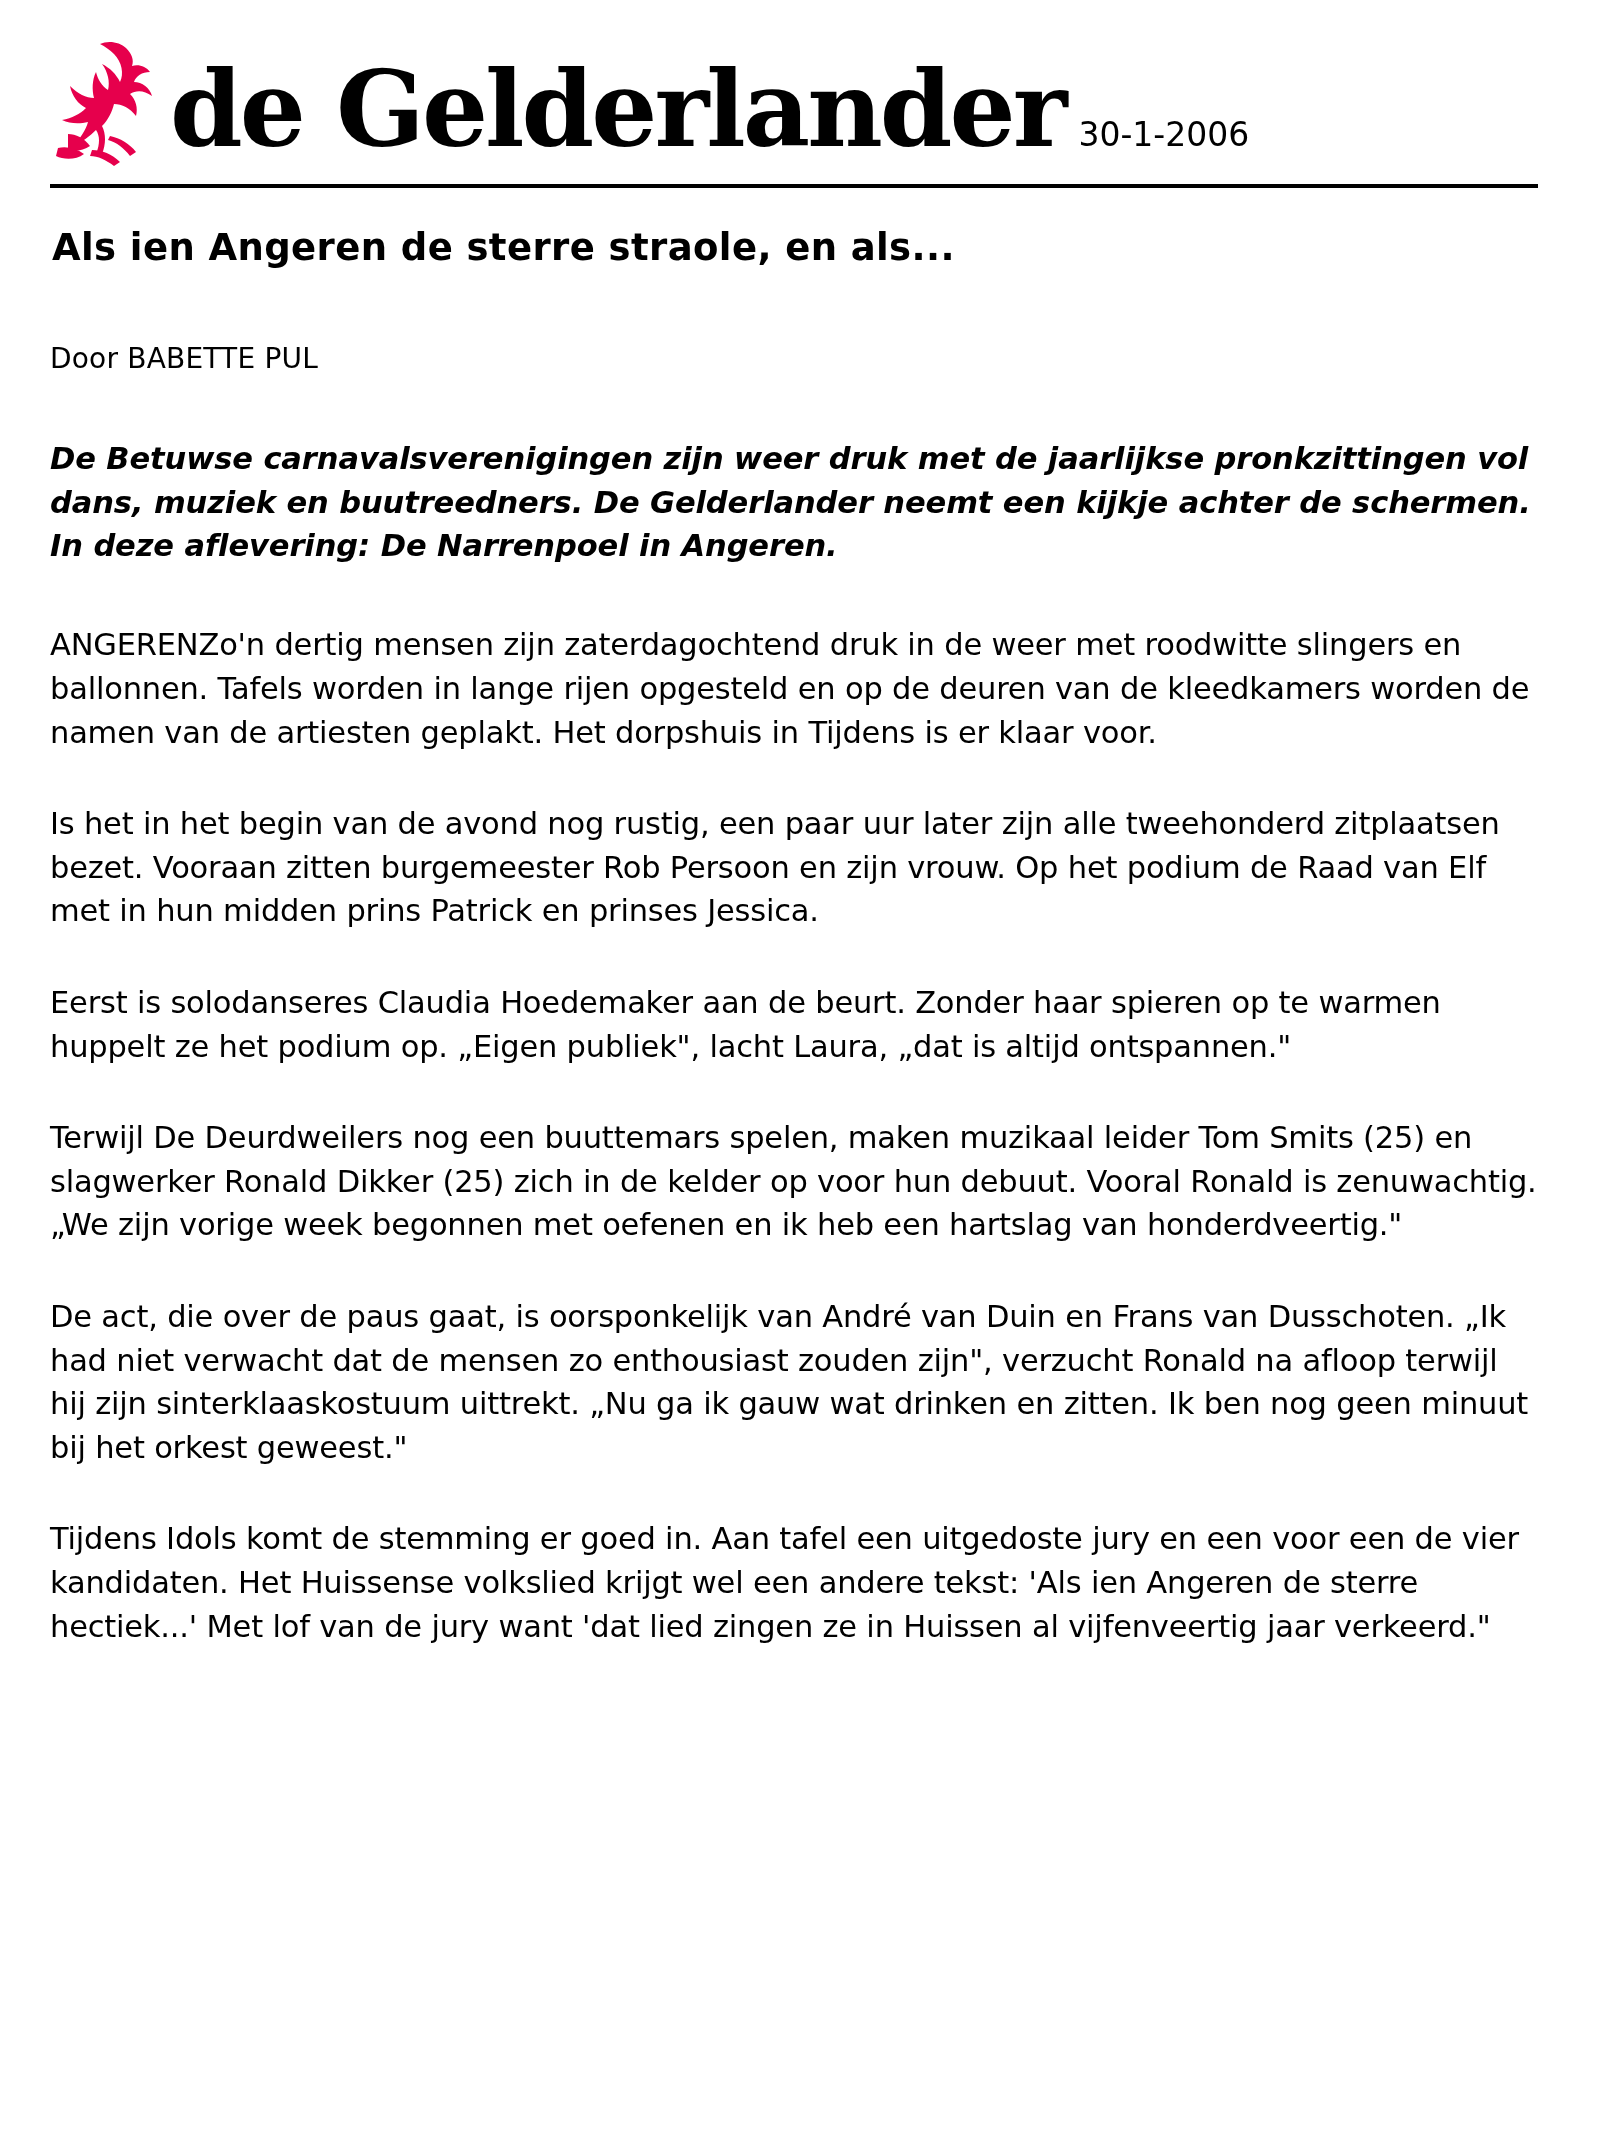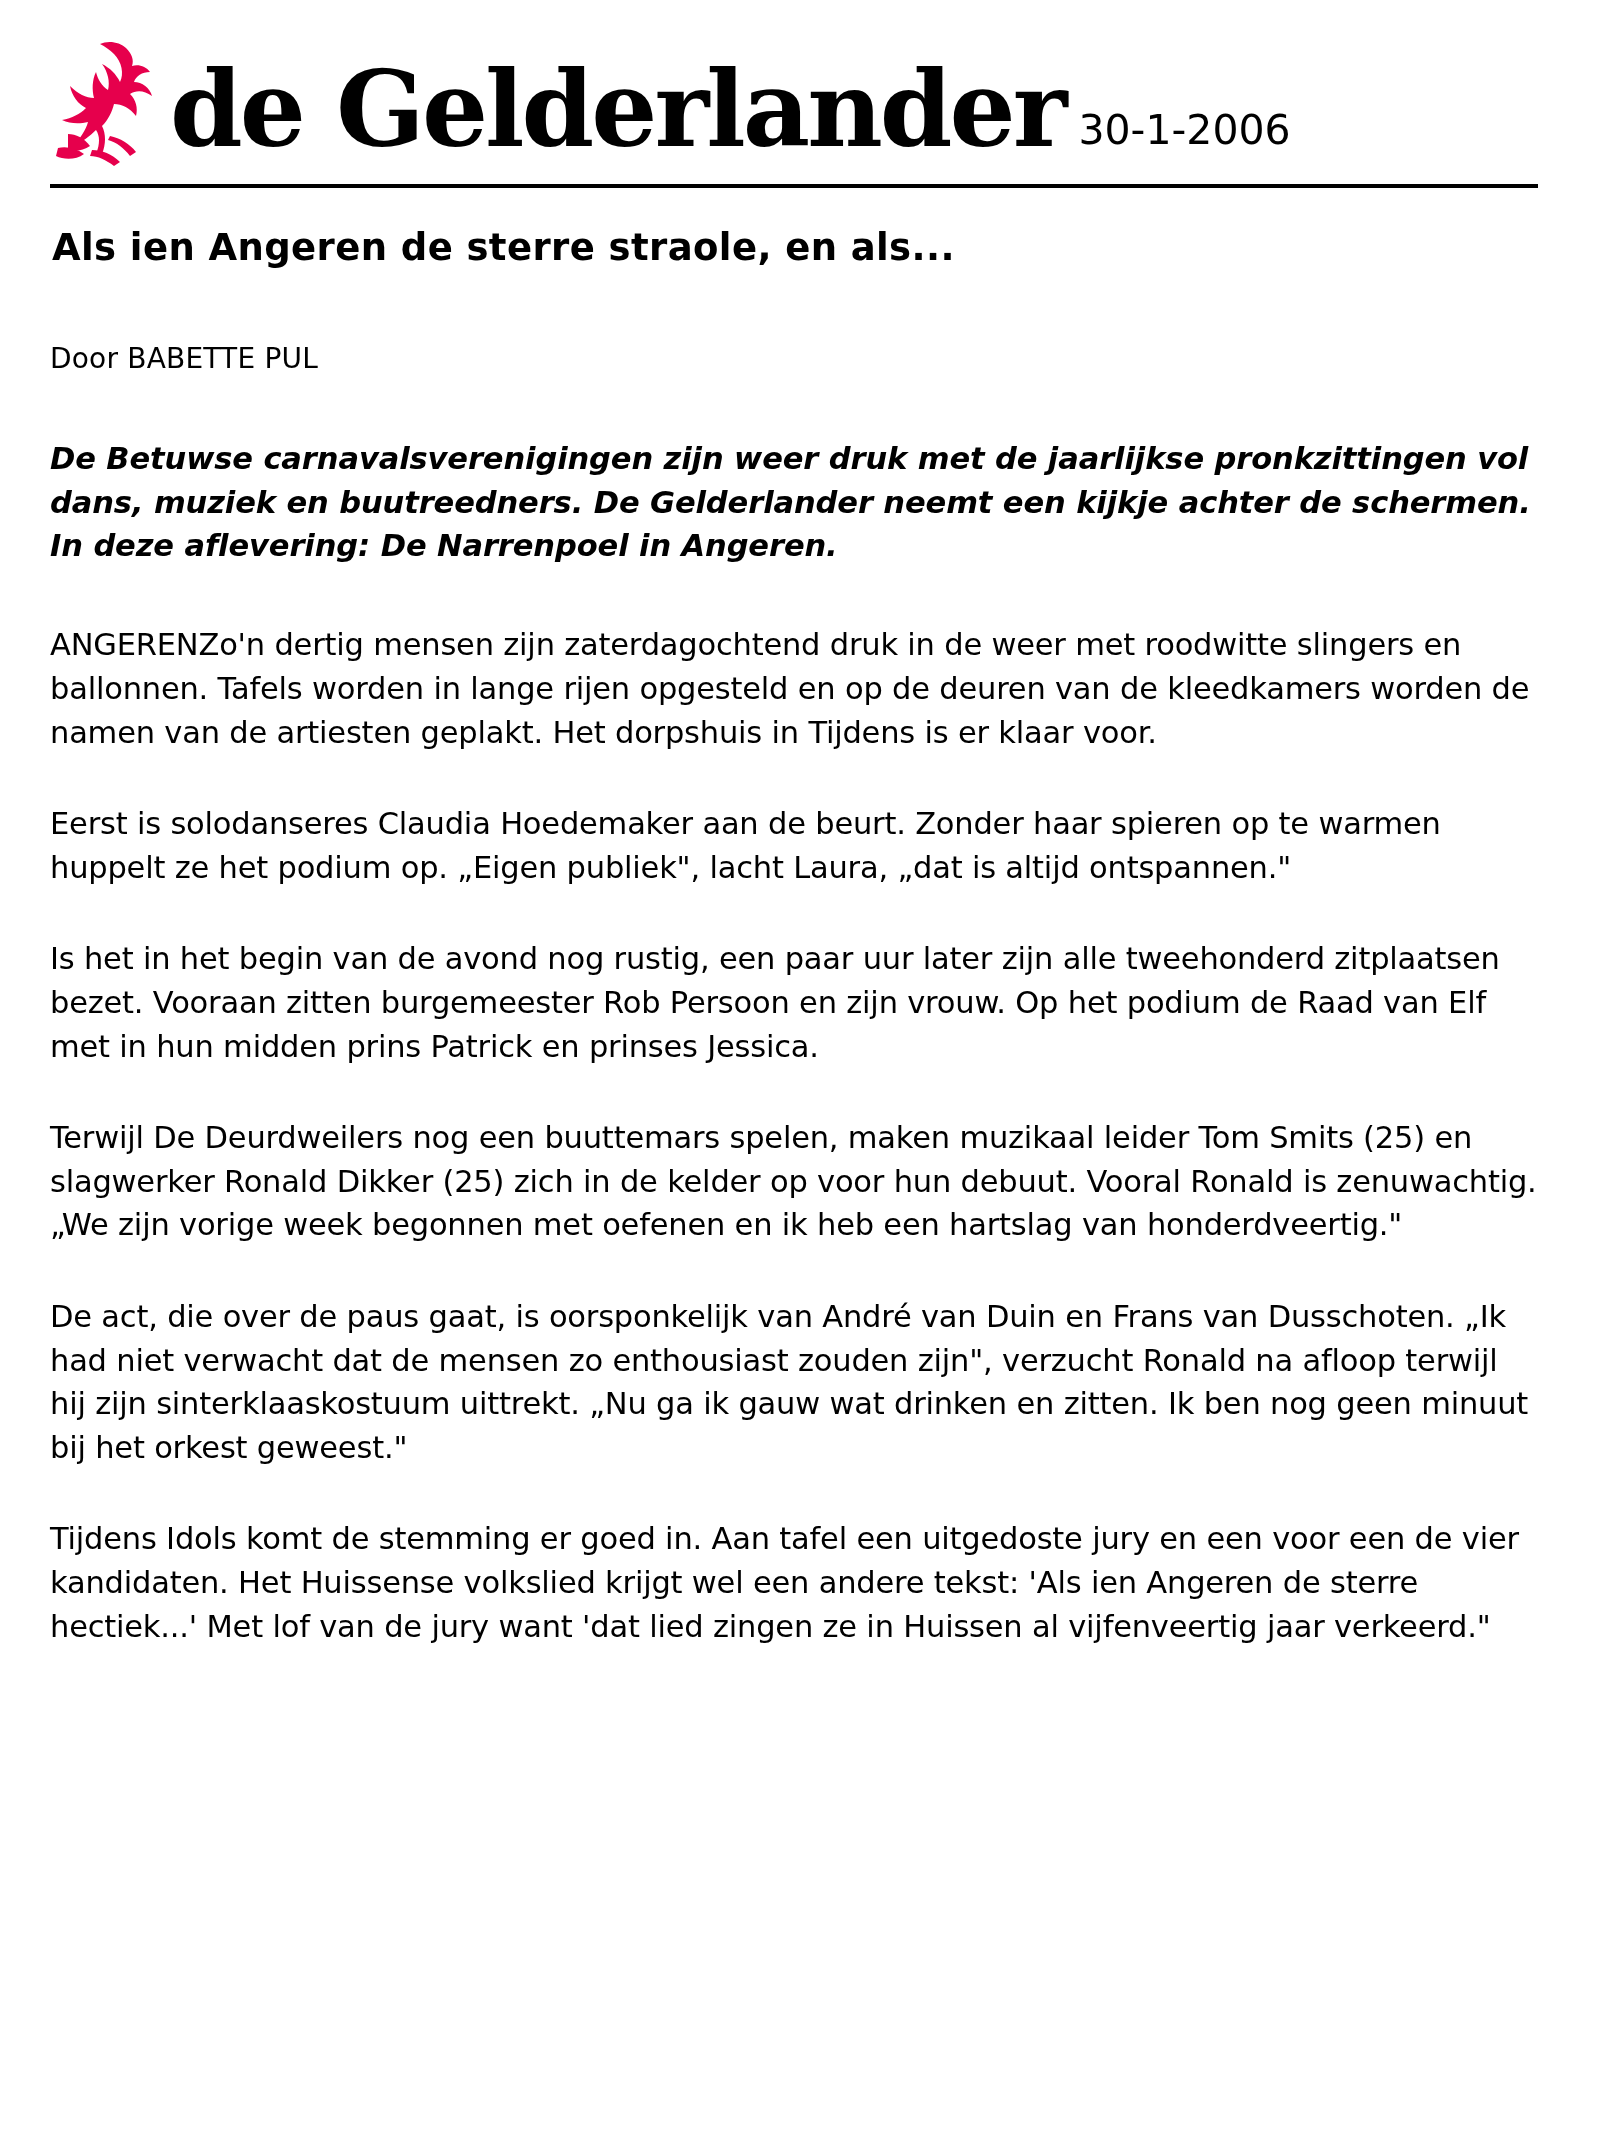--- a/index.html
+++ b/index.html
@@ -40,21 +40,21 @@
     font-weight: bold;
     font-size: 104px;
     line-height: 1.0;
     letter-spacing: -3px;
     white-space: nowrap;
     flex: 0 0 auto;
     padding-bottom: 6px;
   }
   .masthead-date {
     font-family: "DejaVu Sans", sans-serif;
-    font-size: 41px;
+    font-size: 33px;
     letter-spacing: 0px;
     margin-left: 14px;
     padding-bottom: 14px;
     white-space: nowrap;
   }
 
   
   .headline {
     font-family: "DejaVu Sans", sans-serif;
     font-weight: bold;
@@ -111,20 +111,20 @@
   </header>
 
   <h1 class="headline">Als ien Angeren de sterre straole, en als...</h1>
 
   <div class="byline">Door BABETTE PUL</div>
 
   <div class="lead">De Betuwse carnavalsverenigingen zijn weer druk met de jaarlijkse pronkzittingen vol dans, muziek en buutreedners. De Gelderlander neemt een kijkje achter de schermen. In deze aflevering: De Narrenpoel in Angeren.</div>
 
   <div class="body-text">
     <p>ANGERENZo'n dertig mensen zijn zaterdagochtend druk in de weer met roodwitte slingers en ballonnen. Tafels worden in lange rijen opgesteld en op de deuren van de kleedkamers worden de namen van de artiesten geplakt. Het dorpshuis in Tijdens is er klaar voor.</p>
+    <p>Is het in het begin van de avond nog rustig, een paar uur later zijn alle tweehonderd zitplaatsen bezet. Vooraan zitten burgemeester Rob Persoon en zijn vrouw. Op het podium de Raad van Elf met in hun midden prins Patrick en prinses Jessica.</p>
     <p>Eerst is solodanseres Claudia Hoedemaker aan de beurt. Zonder haar spieren op te warmen huppelt ze het podium op. „Eigen publiek", lacht Laura, „dat is altijd ontspannen."</p>
-    <p>Is het in het begin van de avond nog rustig, een paar uur later zijn alle tweehonderd zitplaatsen bezet. Vooraan zitten burgemeester Rob Persoon en zijn vrouw. Op het podium de Raad van Elf met in hun midden prins Patrick en prinses Jessica.</p>
     <p>Terwijl De Deurdweilers nog een buuttemars spelen, maken muzikaal leider Tom Smits (25) en slagwerker Ronald Dikker (25) zich in de kelder op voor hun debuut. Vooral Ronald is zenuwachtig. „We zijn vorige week begonnen met oefenen en ik heb een hartslag van honderdveertig."</p>
     <p>De act, die over de paus gaat, is oorsponkelijk van André van Duin en Frans van Dusschoten. „Ik had niet verwacht dat de mensen zo enthousiast zouden zijn", verzucht Ronald na afloop terwijl hij zijn sinterklaaskostuum uittrekt. „Nu ga ik gauw wat drinken en zitten. Ik ben nog geen minuut bij het orkest geweest."</p>
     <p>Tijdens Idols komt de stemming er goed in. Aan tafel een uitgedoste jury en een voor een de vier kandidaten. Het Huissense volkslied krijgt wel een andere tekst: 'Als ien Angeren de sterre hectiek...' Met lof van de jury want 'dat lied zingen ze in Huissen al vijfenveertig jaar verkeerd."</p>
   </div>
 
 </div>
 
 </body></html>

